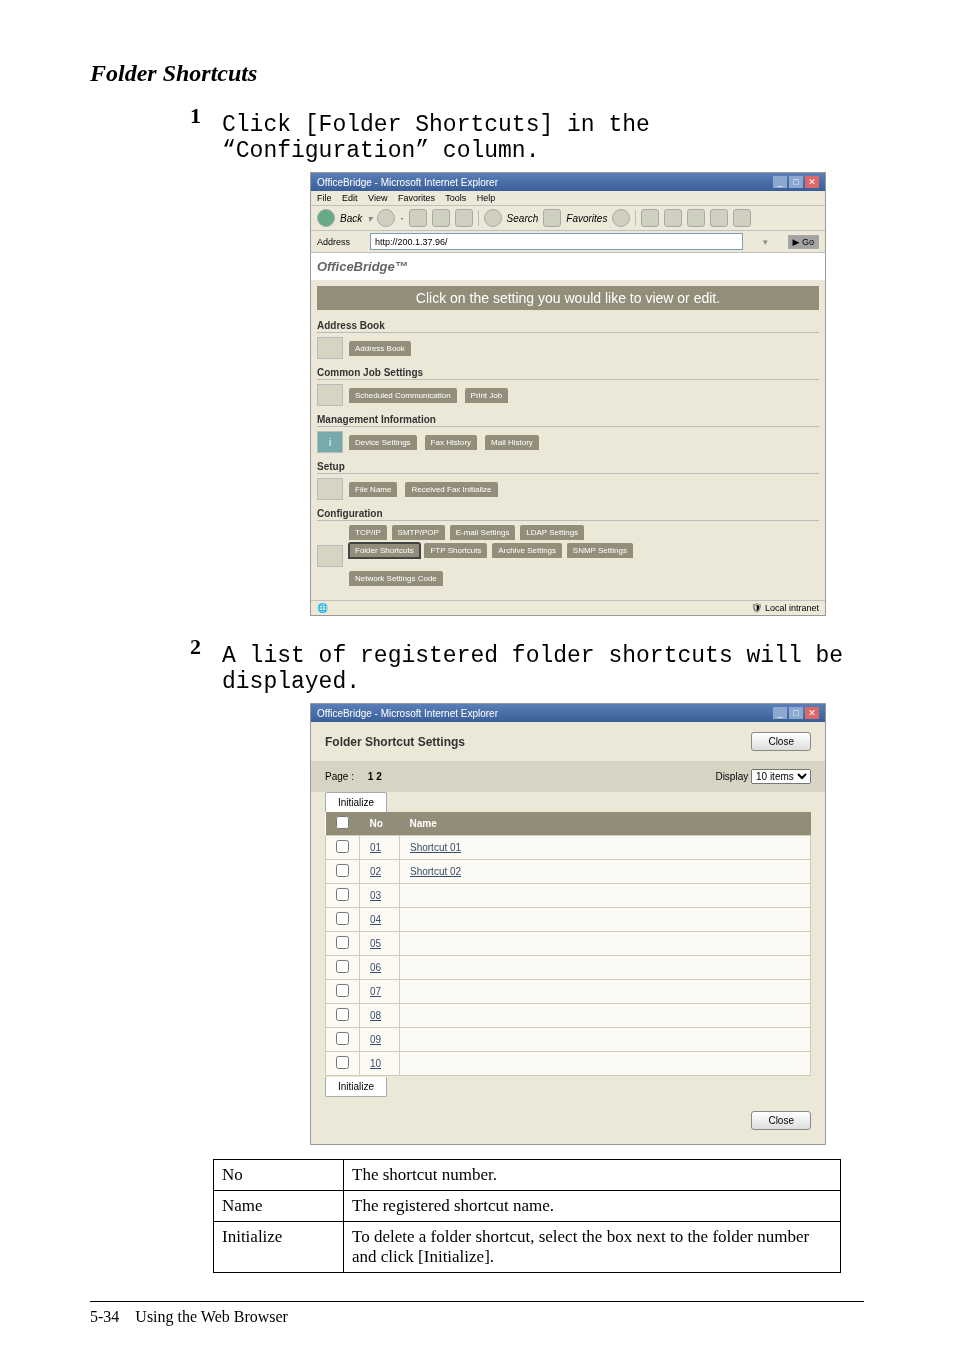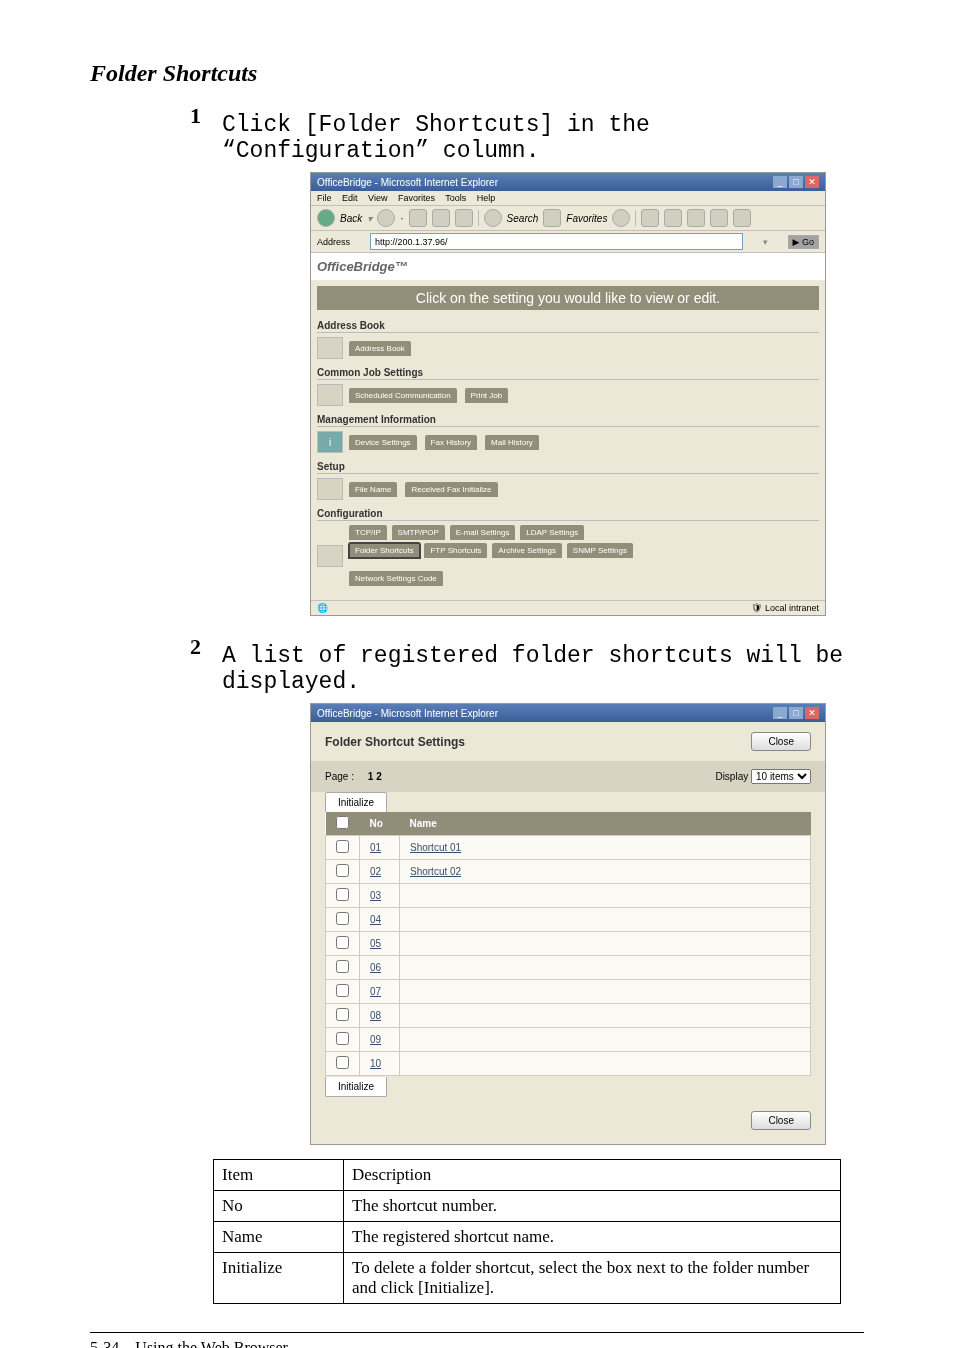--- a/index.html
+++ b/index.html
@@ -505,24 +505,20 @@
     <div>
       <span class="tab-init" style="border-top:none;border-bottom:1px solid #aaa;border-radius:0 0 2px 2px">Initialize</span>
     </div>
     <div class="fss-foot">
       <button class="btn-std">Close</button>
     </div>
   </div>
 
   <table class="desc-table">
     <tbody>
-        <tr>
-      <td>Item</td>
-      <td>Description</td>
-    </tr>
     <tr>
       <td>No</td>
       <td>The shortcut number.</td>
     </tr>
     <tr>
       <td>Name</td>
       <td>The registered shortcut name.</td>
     </tr>
     <tr>
       <td>Initialize</td>

